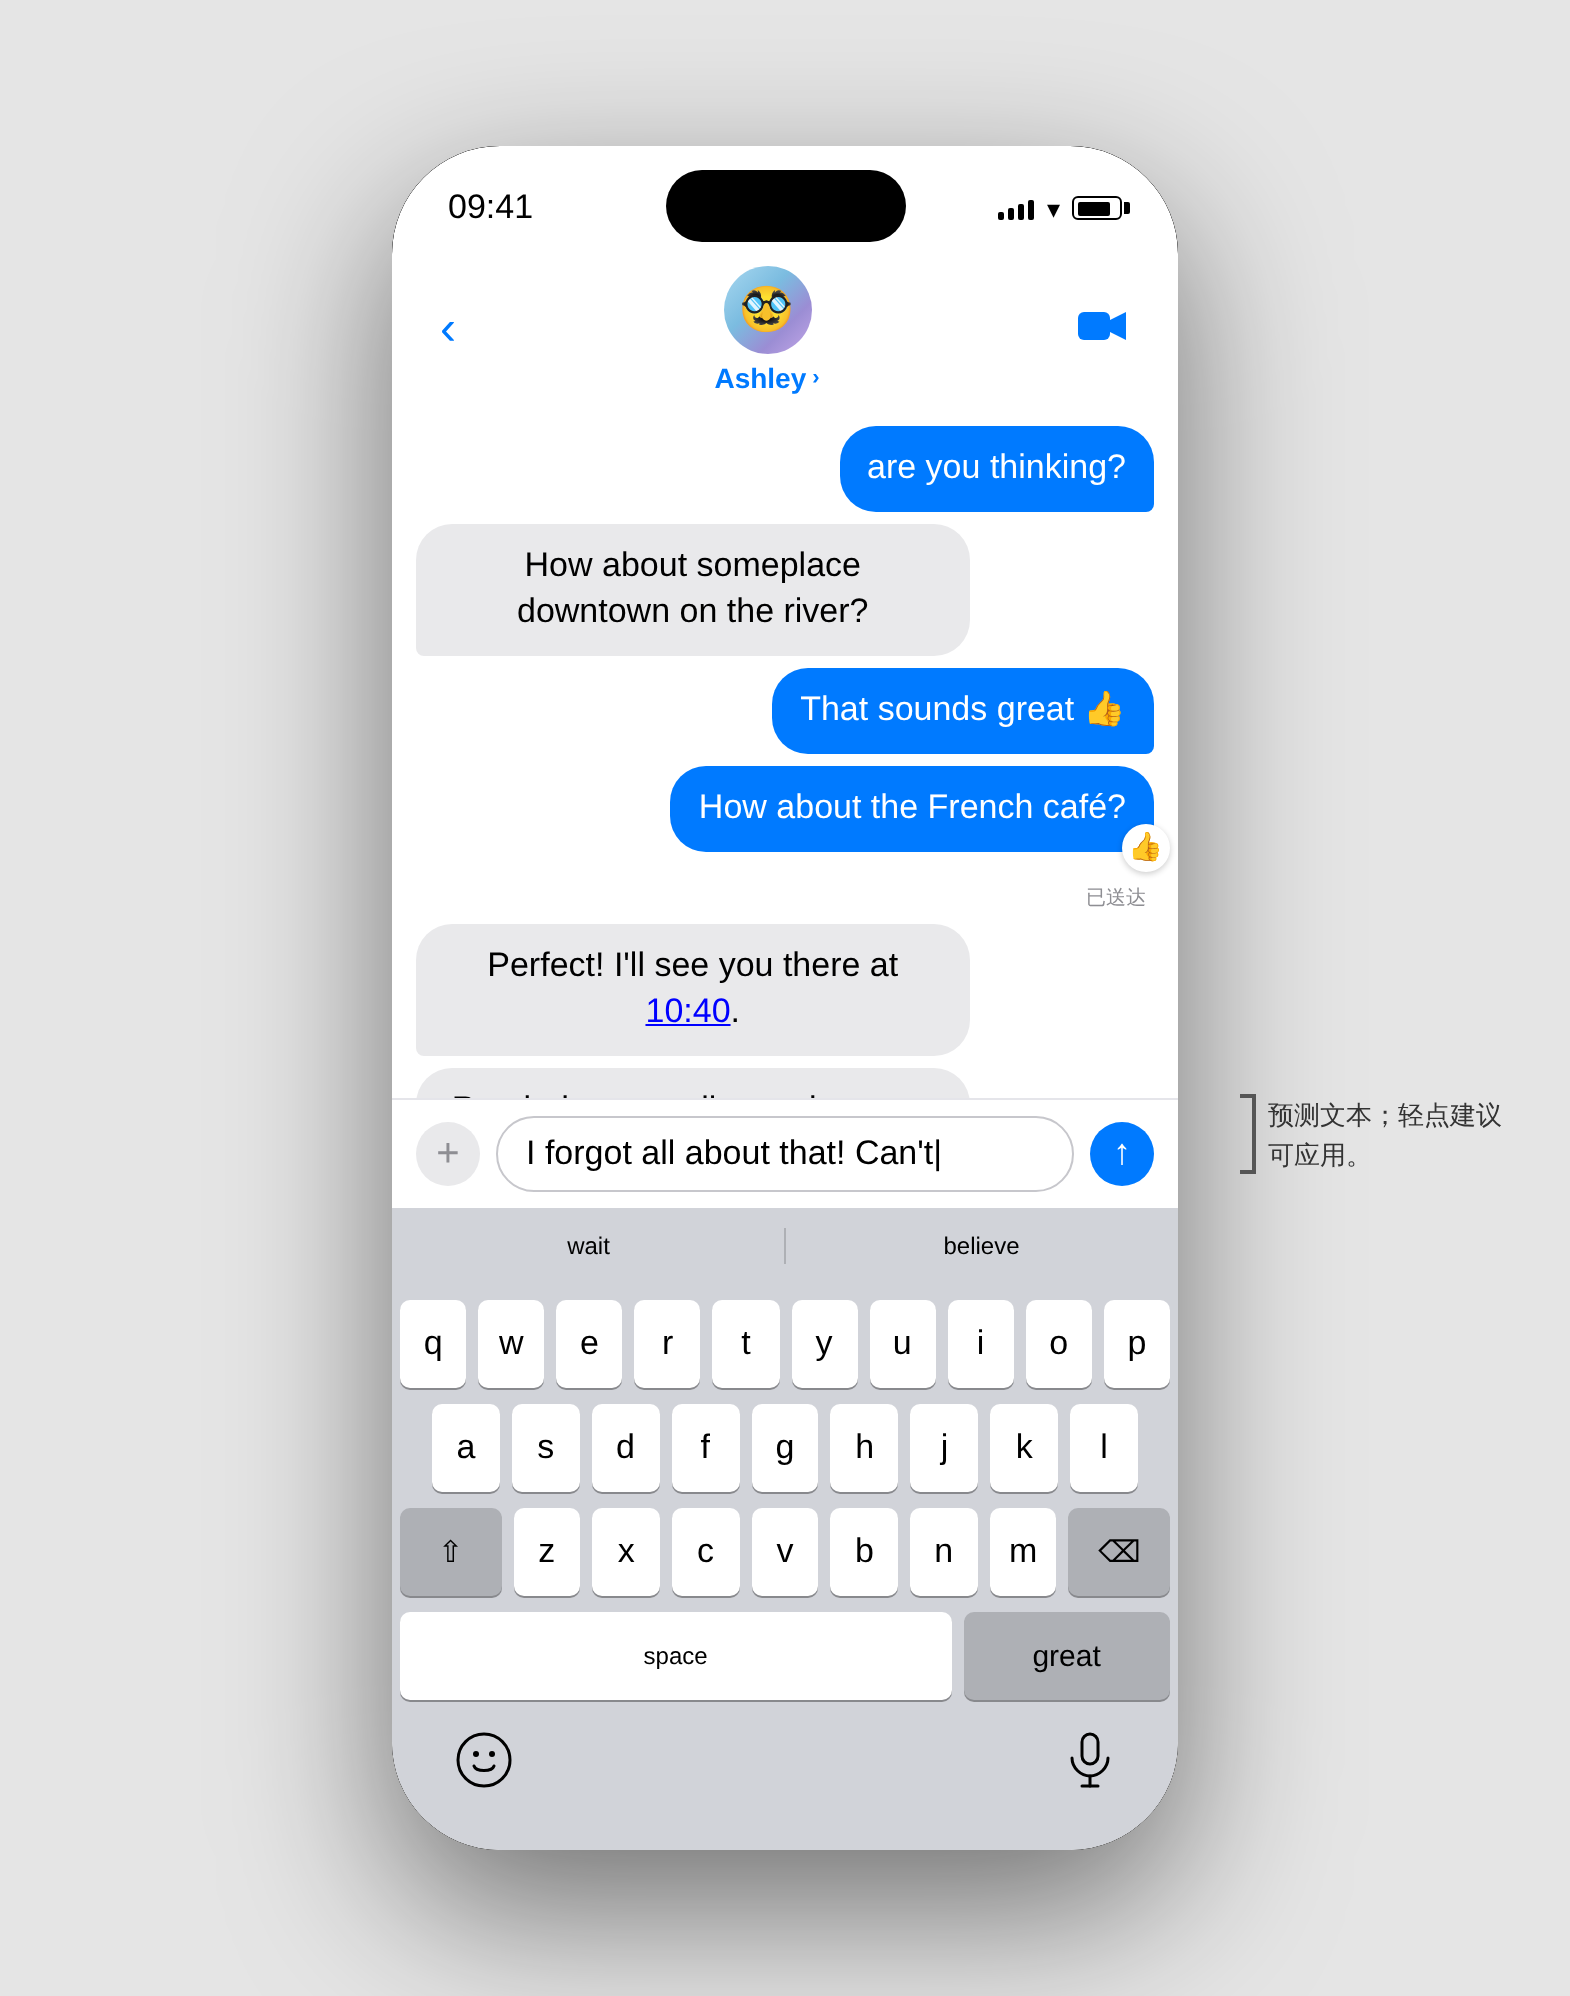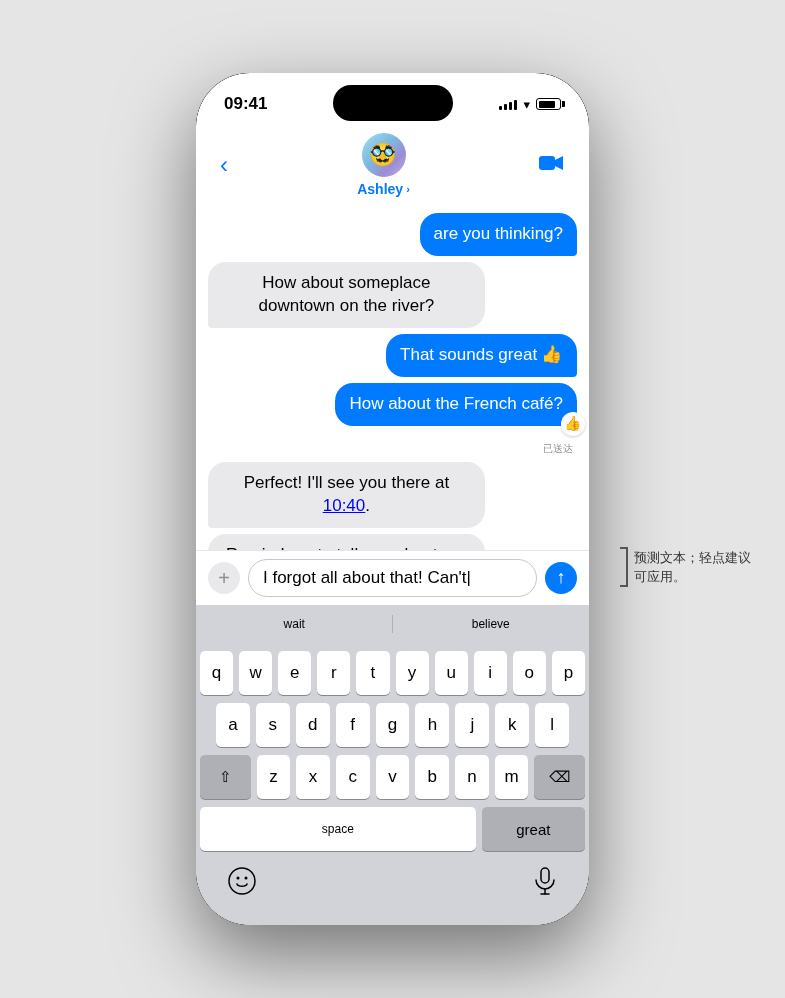--- a/index.html
+++ b/index.html
@@ -49,21 +49,21 @@
     .status-bar {
       display: flex;
       justify-content: space-between;
       align-items: center;
       padding: 14px 28px 8px;
       height: 56px;
       flex-shrink: 0;
     }
     .status-time {
       font-size: 17px;
-      font-weight: 700;
+      font-weight: 400;
       color: #000;
     }
     .status-icons {
       display: flex;
       gap: 6px;
       align-items: center;
     }
     .signal-bars {
       display: flex;
       gap: 2px;
@@ -533,21 +533,21 @@
             <path d="M3 13c0 5 4.5 9 9 9s9-4 9-9" stroke="#000" stroke-width="1.5" stroke-linecap="round" fill="none"></path>
             <line x1="12" y1="22" x2="12" y2="27" stroke="#000" stroke-width="1.5" stroke-linecap="round"></line>
             <line x1="8" y1="27" x2="16" y2="27" stroke="#000" stroke-width="1.5" stroke-linecap="round"></line>
           </svg>
         </span>
       </div>
 
     </div>
   </div>
 
-  <div class="annotation" style="top: 58%; right: -175px; transform: translateY(-50%); display: flex; align-items: center; gap: 6px; position: absolute; padding-left: 26px;">
+  <div class="annotation" style="top: 58%; right: -175px; transform: translateY(-50%); display: flex; align-items: flex-end; gap: 6px; position: absolute; padding-left: 26px;">
     <div style="display: flex; align-items: center;">
       <div style="width: 2px; height: 40px; background: #555; position: relative;">
         <div style="position:absolute; top:0; right:0; width:8px; height:2px; background:#555;"></div>
         <div style="position:absolute; bottom:0; right:0; width:8px; height:2px; background:#555;"></div>
       </div>
     </div>
     <div style="font-size: 13px; color: #333; line-height: 1.5; width: 130px;">预测文本；轻点建议<br>可应用。</div>
   </div>
 </div>
 

